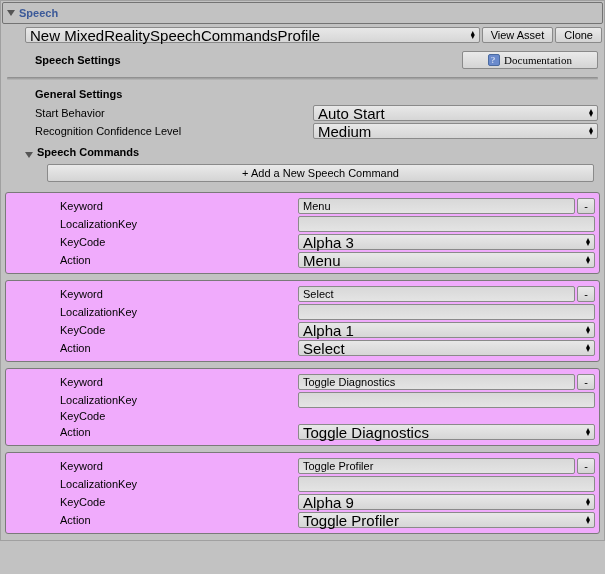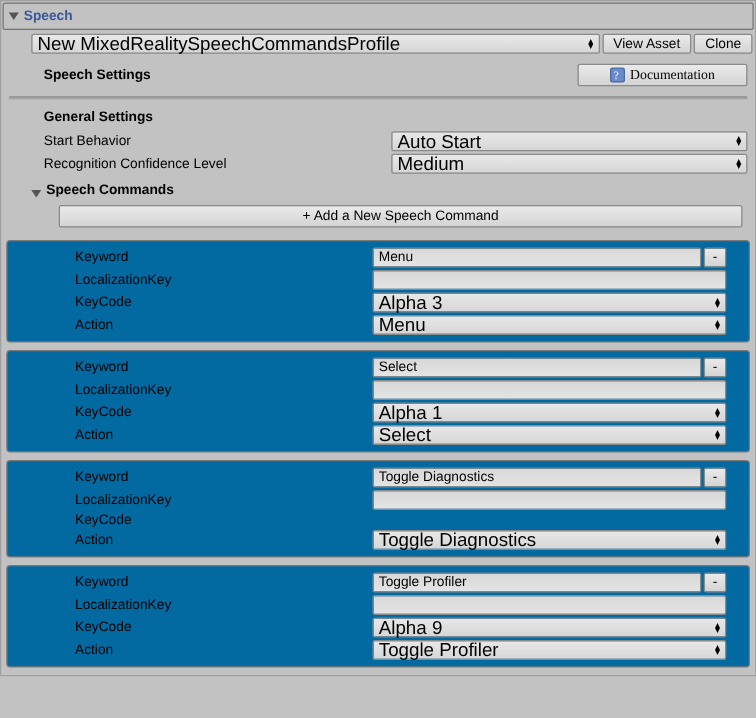--- a/index.html
+++ b/index.html
@@ -128,22 +128,22 @@
   .add-btn {
     margin: 4px 6px 8px 46px;
     width: calc(100% - 56px);
     height: 18px;
     justify-content: center;
   }
   .command-card {
     margin: 2px 4px 6px 4px;
     border: 1px solid #7a7a7a;
     border-radius: 3px;
-    background: #0369a1;
-    padding: 4px 18px 4px 6px;
+    background: #f0abfc;
+    padding: 4px 4px 4px 6px;
   }
   .card-row {
     display: flex;
     align-items: center;
     padding: 1px 0;
   }
   .card-row .clabel {
     width: 286px;
     padding-left: 48px;
   }

